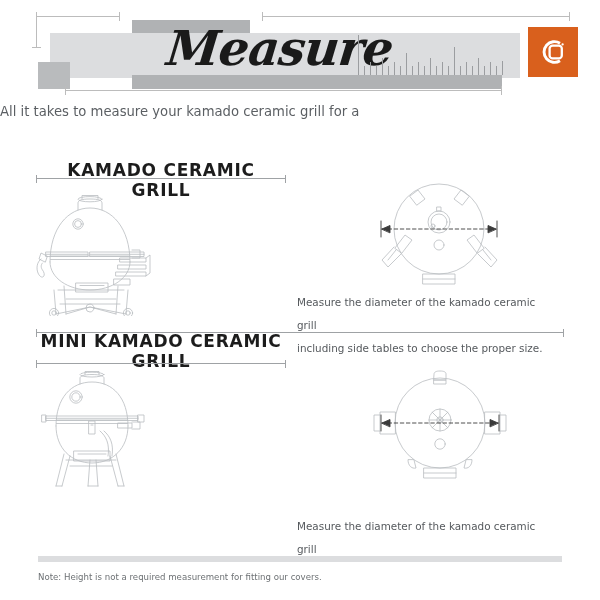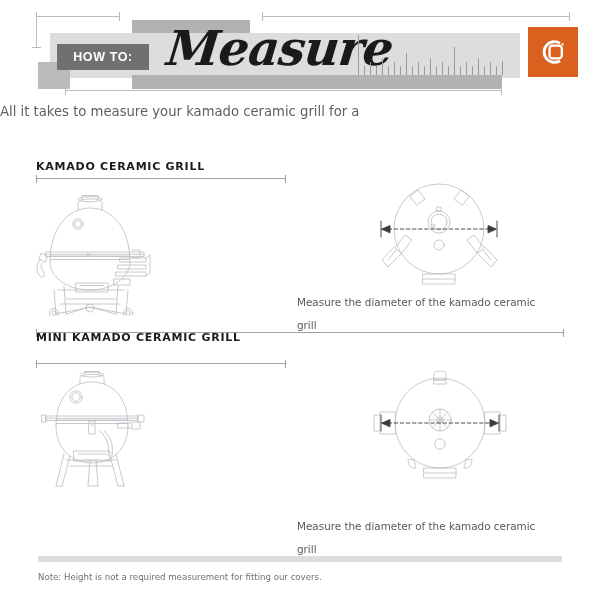--- a/index.html
+++ b/index.html
@@ -170,25 +170,25 @@
     font-size: 13.2px;
     line-height: 19px;
     color: #5b5f63;
     font-family: "DejaVu Sans", sans-serif;
   }
   .subtitle sup { font-size: 8px; vertical-align: super; }
 
   
   .section-title {
     position: absolute;
-    font-size: 11px;
+    font-size: 17px;
     font-weight: bold;
     letter-spacing: 0.75px;
     color: #1c1c1c;
-    text-align: left;
+    text-align: center;
     font-family: "DejaVu Sans", sans-serif;
   }
 
   .mline {
     position: absolute;
     height: 1px;
     background: #9fa2a5;
   }
   .mline::before, .mline::after {
     content: ""; position: absolute; top: -3.5px;
@@ -245,21 +245,20 @@
 
   <div class="hdr-measure-top"></div>
   <div class="hdr-measure-top2"></div>
   <div class="hdr-vert"></div>
 
   <div class="hdr-block-dark"></div>
   <div class="hdr-band"></div>
   <div class="hdr-band-mid"></div>
   <div class="hdr-block-light"></div>
 
-  <div class="howto-badge">HOW TO:</div>
 
   <div class="measure-word">Measure</div>
 
   <div class="ruler">
       <div class="tick" style="left: 0px; height: 40px;"></div>
       <div class="tick" style="left: 6px; height: 9px;"></div>
       <div class="tick" style="left: 12px; height: 13px;"></div>
       <div class="tick" style="left: 18px; height: 9px;"></div>
       <div class="tick" style="left: 24px; height: 17px;"></div>
       <div class="tick" style="left: 30px; height: 9px;"></div>
@@ -385,20 +384,21 @@
     <path d="M30 55 L38 51.5 L38 58.5 Z" fill="#3a3a3a"></path>
     <path d="M144 55 L136 51.5 L136 58.5 Z" fill="#3a3a3a"></path>
     <path d="M29 47 L29 63"></path>
     <path d="M145 47 L145 63"></path>
   </g>
 </svg>
 </div>
 
 <div class="caption" style="left:297px; top:291px; width:250px;">
   <div>Measure the diameter of the kamado ceramic grill</div>
+  <div>including side tables to choose the proper size.</div>
 </div>
 
 <div class="divider" style="top:332px;"></div>
 
 <div class="section-title" style="left:36px; top:331px; width:250px;">MINI KAMADO CERAMIC GRILL</div>
 <div class="mline" style="left:36px; top:363px; width:250px;"></div>
 
 <div class="illus" style="left:40px; top:368px;">
 <svg width="140" height="120" viewBox="0 0 140 120" fill="none" stroke="#b9bcc0" stroke-width="0.8" stroke-linejoin="round" stroke-linecap="round">
 

